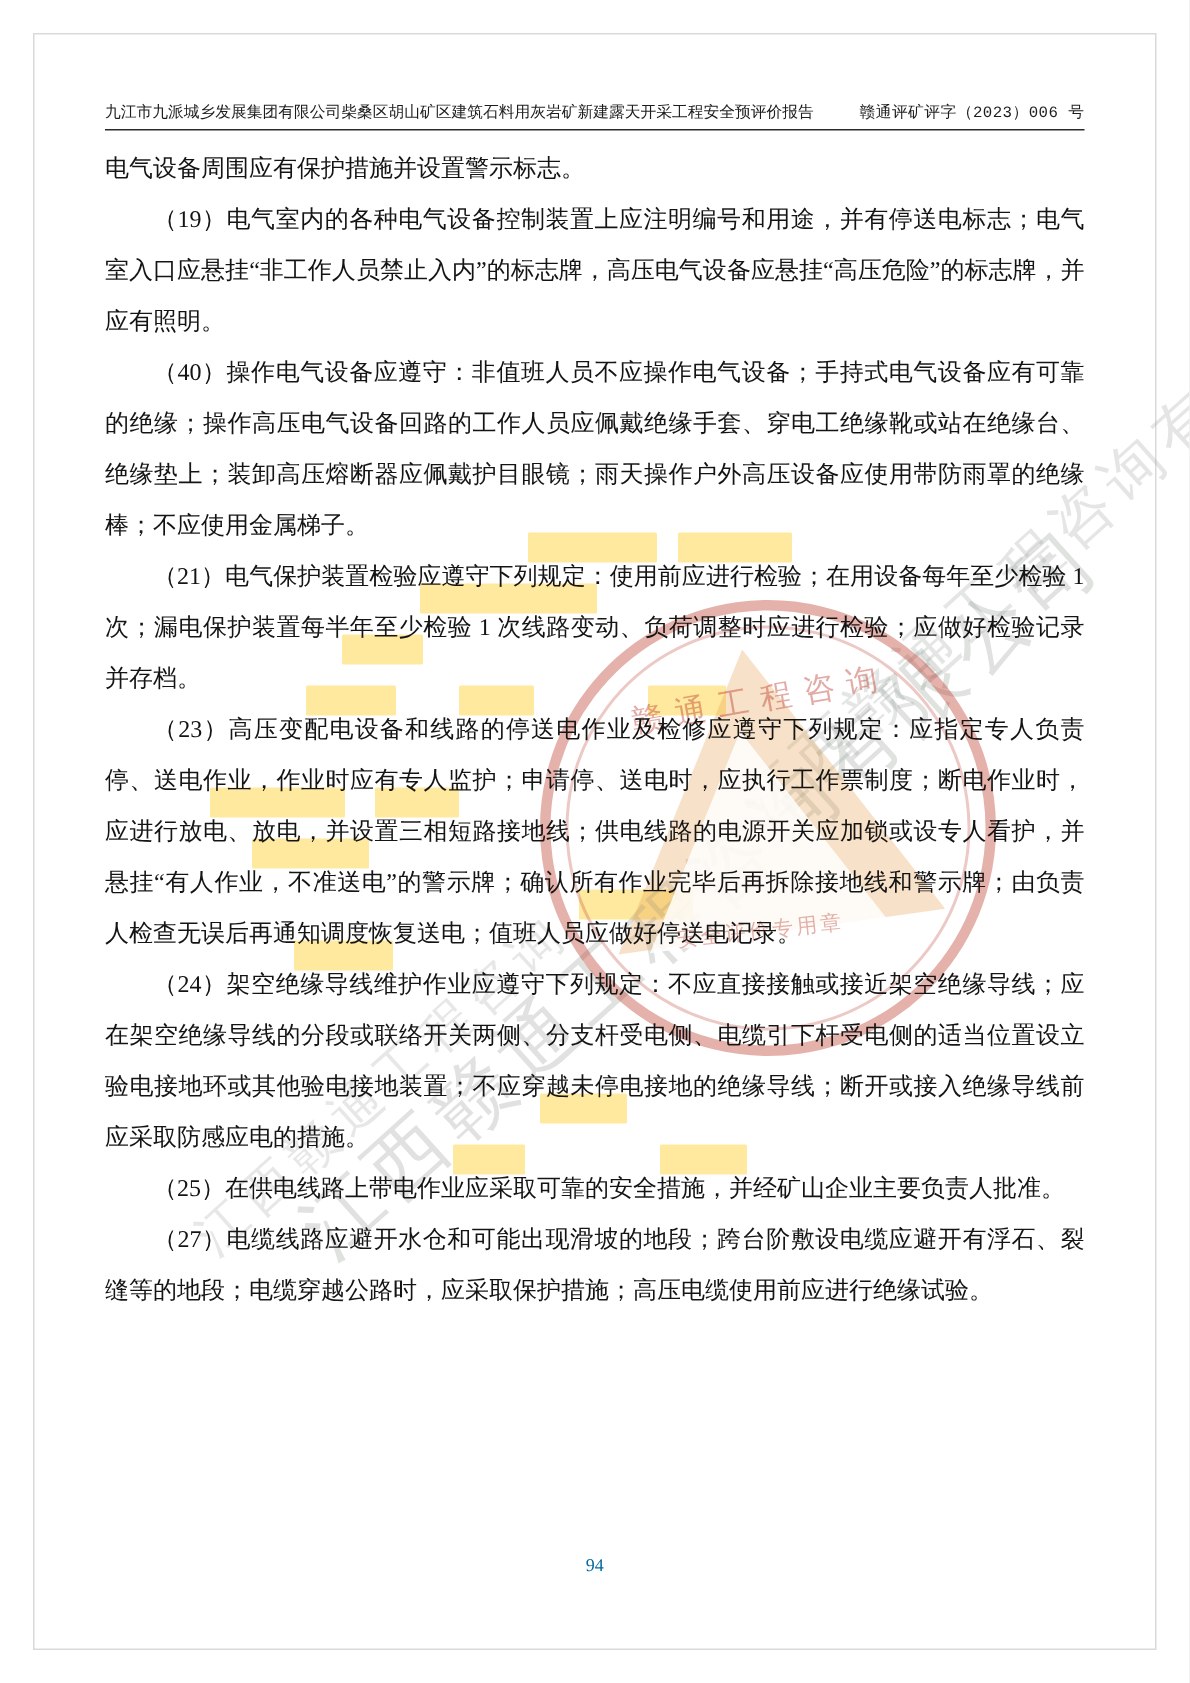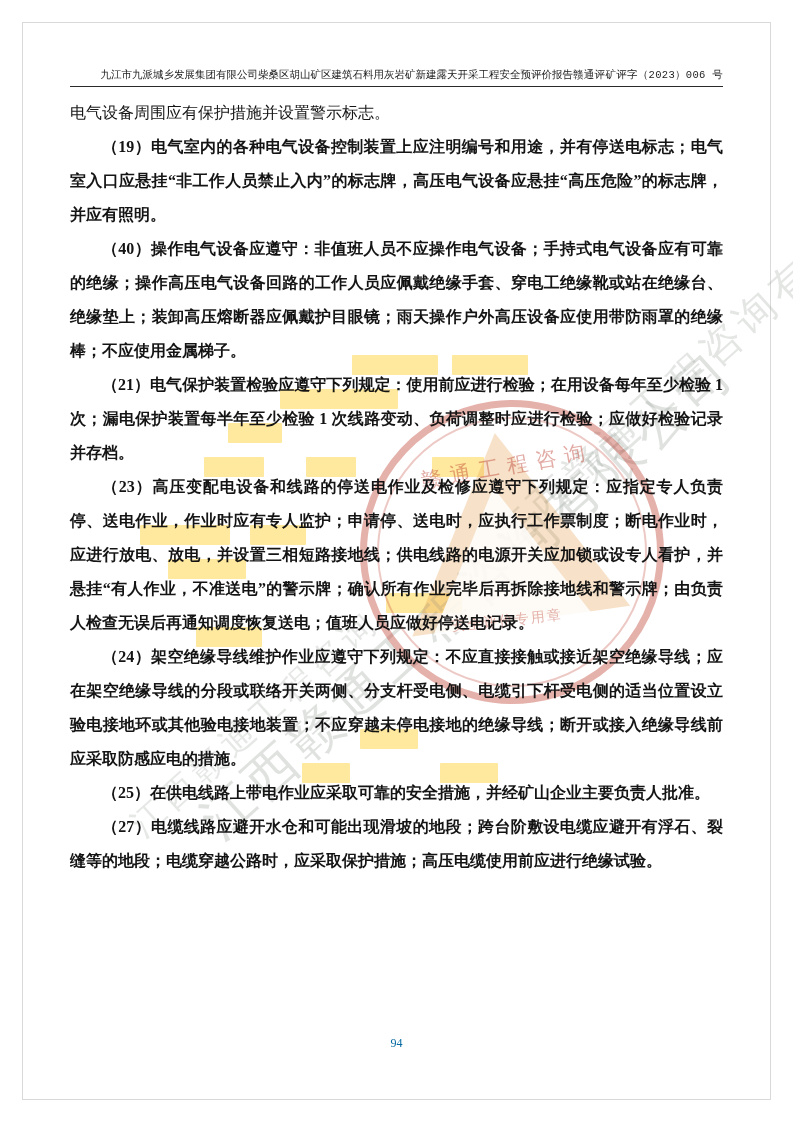--- a/index.html
+++ b/index.html
@@ -24,21 +24,21 @@
     bottom: 22px;
     border: 1px solid #d9d9d9;
     pointer-events: none;
   }
   .header {
     position: absolute;
     left: 70px;
     right: 70px;
     top: 68px;
     display: flex;
-    justify-content: flex-end;
+    justify-content: space-between;
     align-items: flex-end;
     font-size: 10.5px;
     letter-spacing: 0px;
     color: #1c1c1c;
     white-space: nowrap;
   }
   .header-right {
     font-family: Liberation Mono, monospace;
     letter-spacing: 0.3px;
   }
@@ -58,21 +58,20 @@
     line-height: 34px;
     text-align: justify;
     text-justify: inter-ideograph;
   }
   .body p {
     margin: 0;
     text-indent: 0;
   }
   .body p.indent {
     text-indent: 2em;
-    font-weight: bold;
   }
   .pagenum {
     position: absolute;
     left: 0;
     right: 0;
     top: 1036px;
     text-align: center;
     font-size: 12px;
     color: #0369a1;
   }

